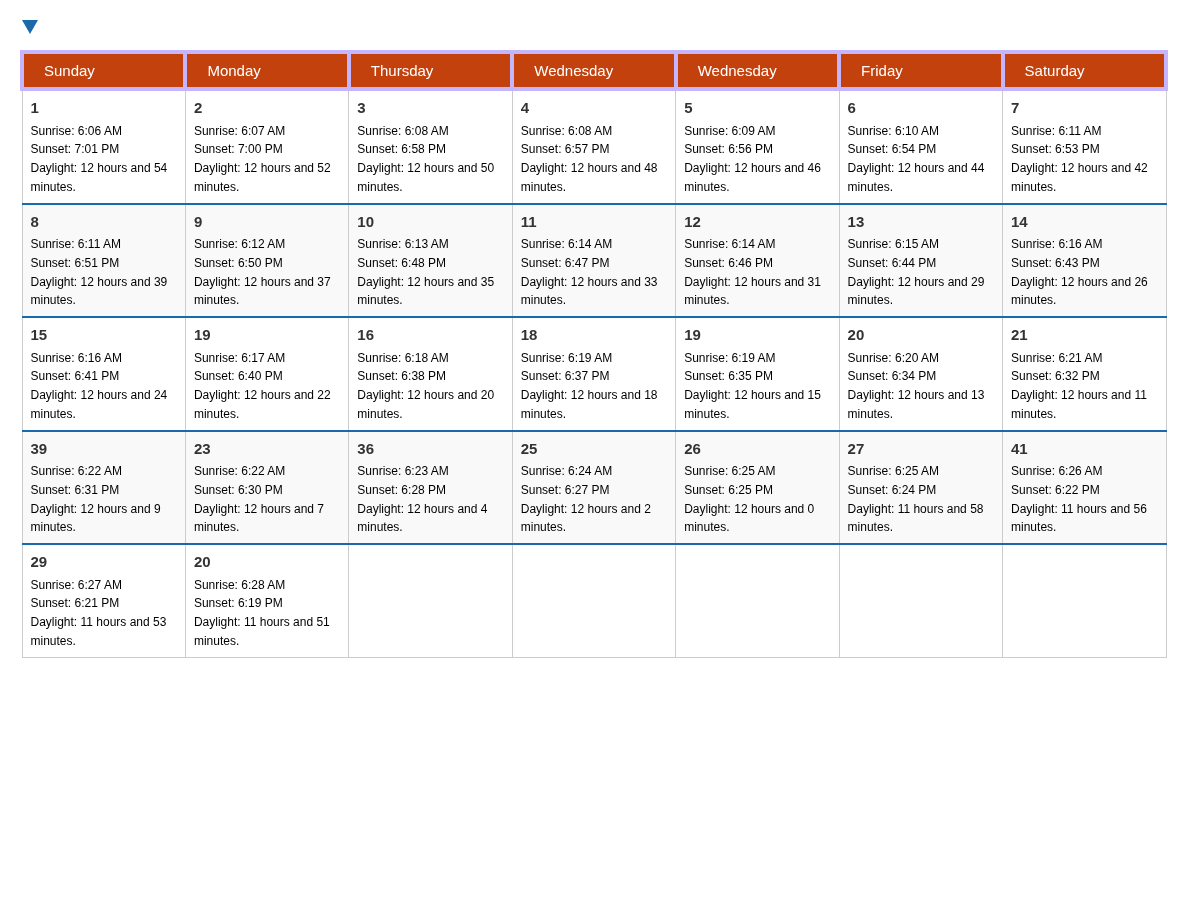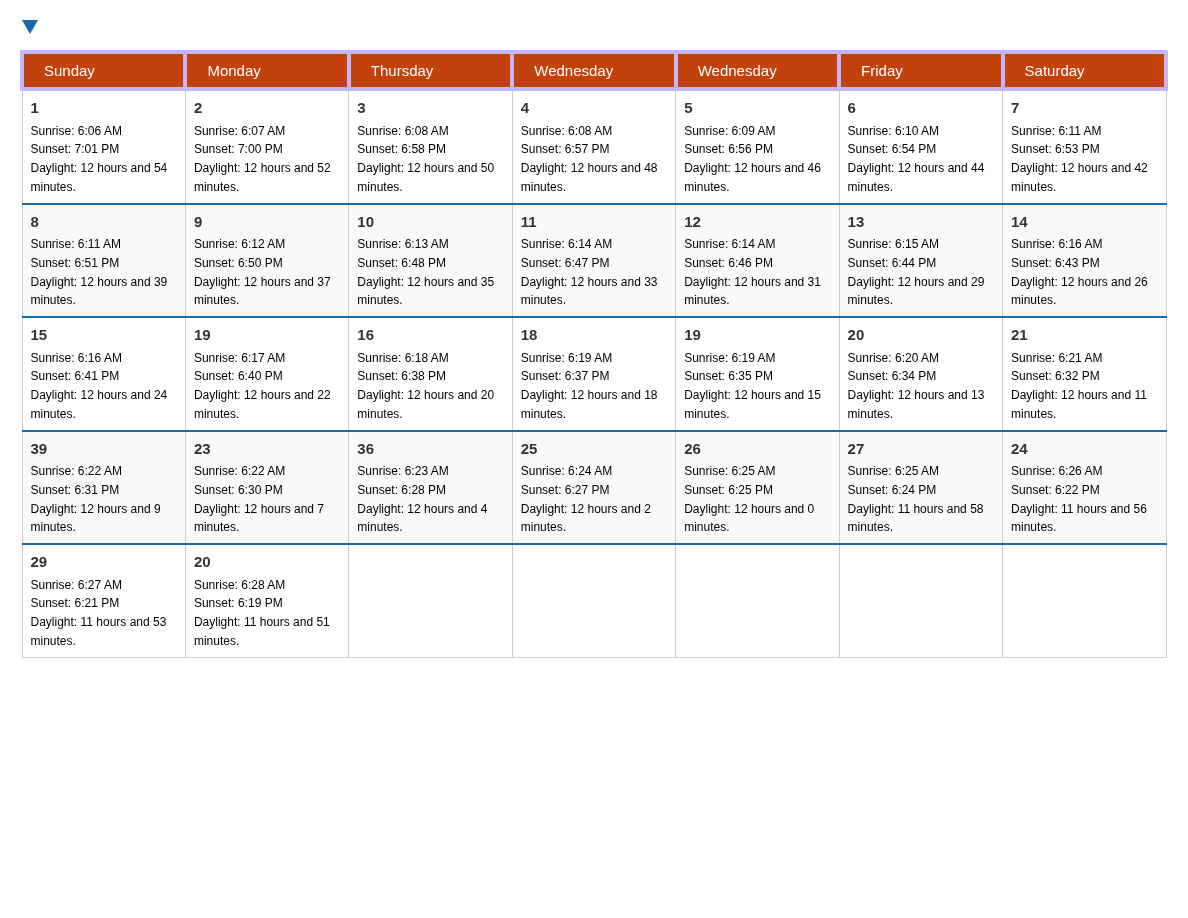--- a/index.html
+++ b/index.html
@@ -243,21 +243,21 @@
         </td>
         <td>
           <span class="day-number">26</span>
           <span class="day-info">Sunrise: 6:25 AM<br>Sunset: 6:25 PM<br>Daylight: 12 hours and 0 minutes.</span>
         </td>
         <td>
           <span class="day-number">27</span>
           <span class="day-info">Sunrise: 6:25 AM<br>Sunset: 6:24 PM<br>Daylight: 11 hours and 58 minutes.</span>
         </td>
         <td>
-          <span class="day-number">24</span>
+          <span class="day-number">41</span>
           <span class="day-info">Sunrise: 6:26 AM<br>Sunset: 6:22 PM<br>Daylight: 11 hours and 56 minutes.</span>
         </td>
       </tr>
       <tr class="row-divider">
         <td>
           <span class="day-number">29</span>
           <span class="day-info">Sunrise: 6:27 AM<br>Sunset: 6:21 PM<br>Daylight: 11 hours and 53 minutes.</span>
         </td>
         <td>
           <span class="day-number">20</span>

